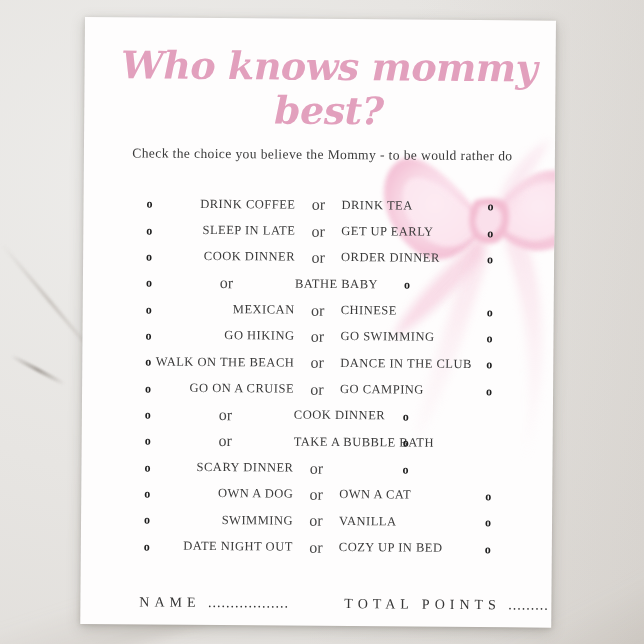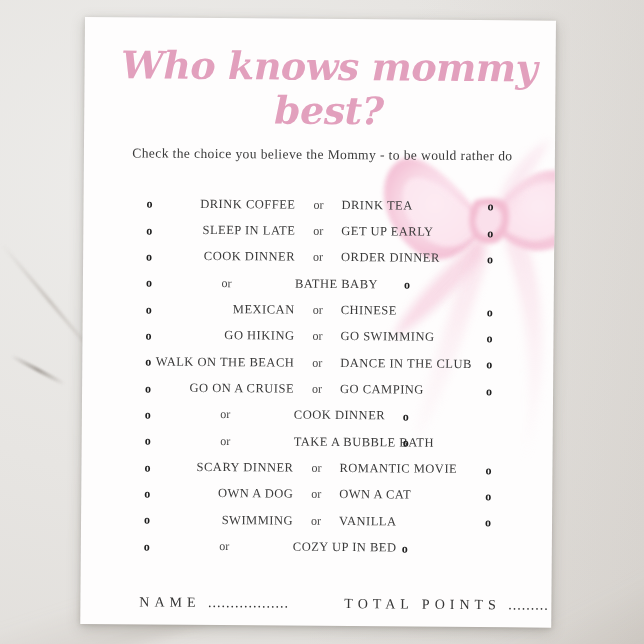--- a/index.html
+++ b/index.html
@@ -53,21 +53,21 @@
   .row .bullet {
     font-weight:700; font-size:12px; color:#1e1e1e; line-height:1;
   }
   .row .bullet.left { justify-self:end; padding-right:6px; }
   .row .bullet.right { justify-self:center; }
   .row .opt {
     font-size:12.5px; letter-spacing:.5px; color:#3a3a3a; white-space:nowrap;
   }
   .row .opt.a { justify-self:end; }
   .row .opt.b { justify-self:start; }
-  .row .or { justify-self:center; font-size:12px; color:#474747; }
+  .row .or { justify-self:center; font-size:16px; color:#474747; }
 
   .footer-line { position:absolute; top:551px; font-size:14px; color:#353535; white-space:nowrap; }
   #footer-name { left:59px; }
   #footer-total { left:264px; }
   .footer-line .lbl { letter-spacing:5px; }
   .footer-line .dots { letter-spacing:1px; margin-left:4px; }
 </style>
 </head>
 <body>
 
@@ -180,39 +180,39 @@
       <div class="row">
         <span class="bullet left">o</span>
         <span class="or">or</span>
         <span class="opt b">TAKE A BUBBLE BATH</span>
         <span class="bullet right">o</span>
       </div>
       <div class="row">
         <span class="bullet left">o</span>
         <span class="opt a">SCARY DINNER</span>
         <span class="or">or</span>
-        <span class="opt b">ROMANTIC MOVIE</span>
         <span class="bullet right">o</span>
       </div>
       <div class="row">
         <span class="bullet left">o</span>
         <span class="opt a">OWN A DOG</span>
         <span class="or">or</span>
         <span class="opt b">OWN A CAT</span>
         <span class="bullet right">o</span>
       </div>
       <div class="row">
         <span class="bullet left">o</span>
         <span class="opt a">SWIMMING</span>
         <span class="or">or</span>
         <span class="opt b">VANILLA</span>
         <span class="bullet right">o</span>
       </div>
       <div class="row">
         <span class="bullet left">o</span>
+        <span class="opt a">DATE NIGHT OUT</span>
         <span class="or">or</span>
         <span class="opt b">COZY UP IN BED</span>
         <span class="bullet right">o</span>
       </div>
     </div>
 
     <div class="footer-line" id="footer-name">
       <span class="lbl">NAME</span>
       <span class="dots">..................</span>
     </div>

